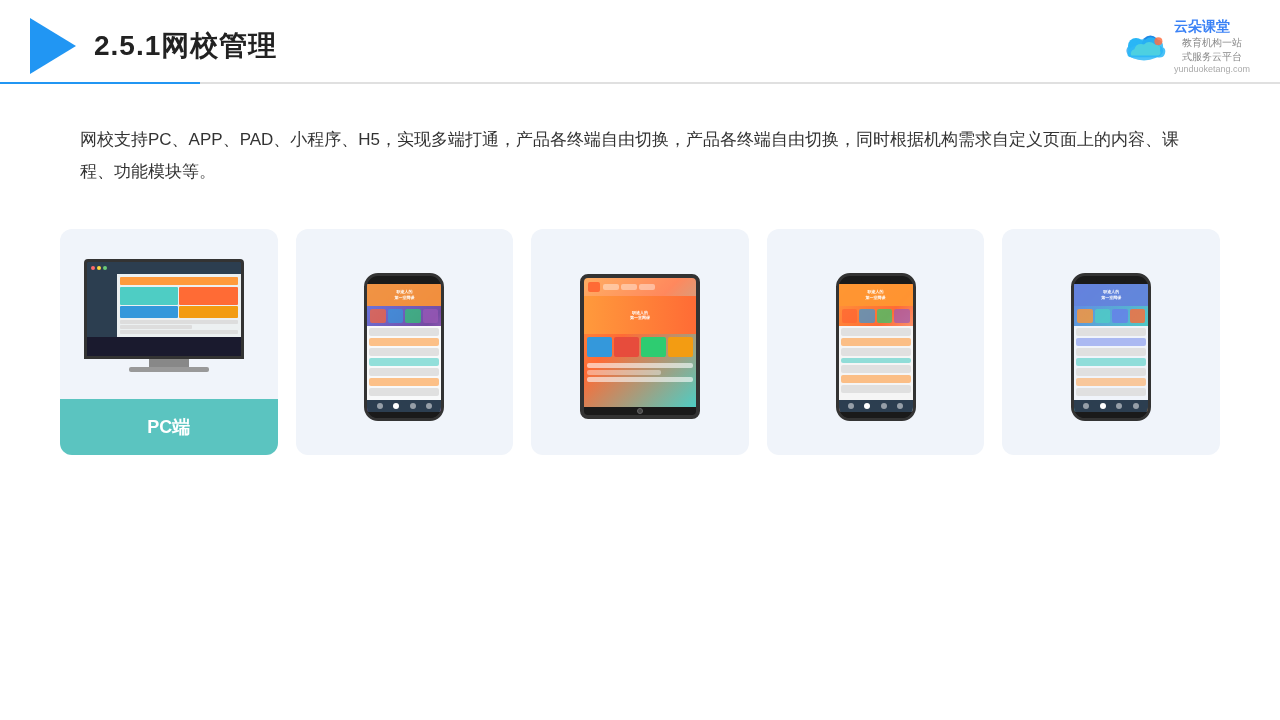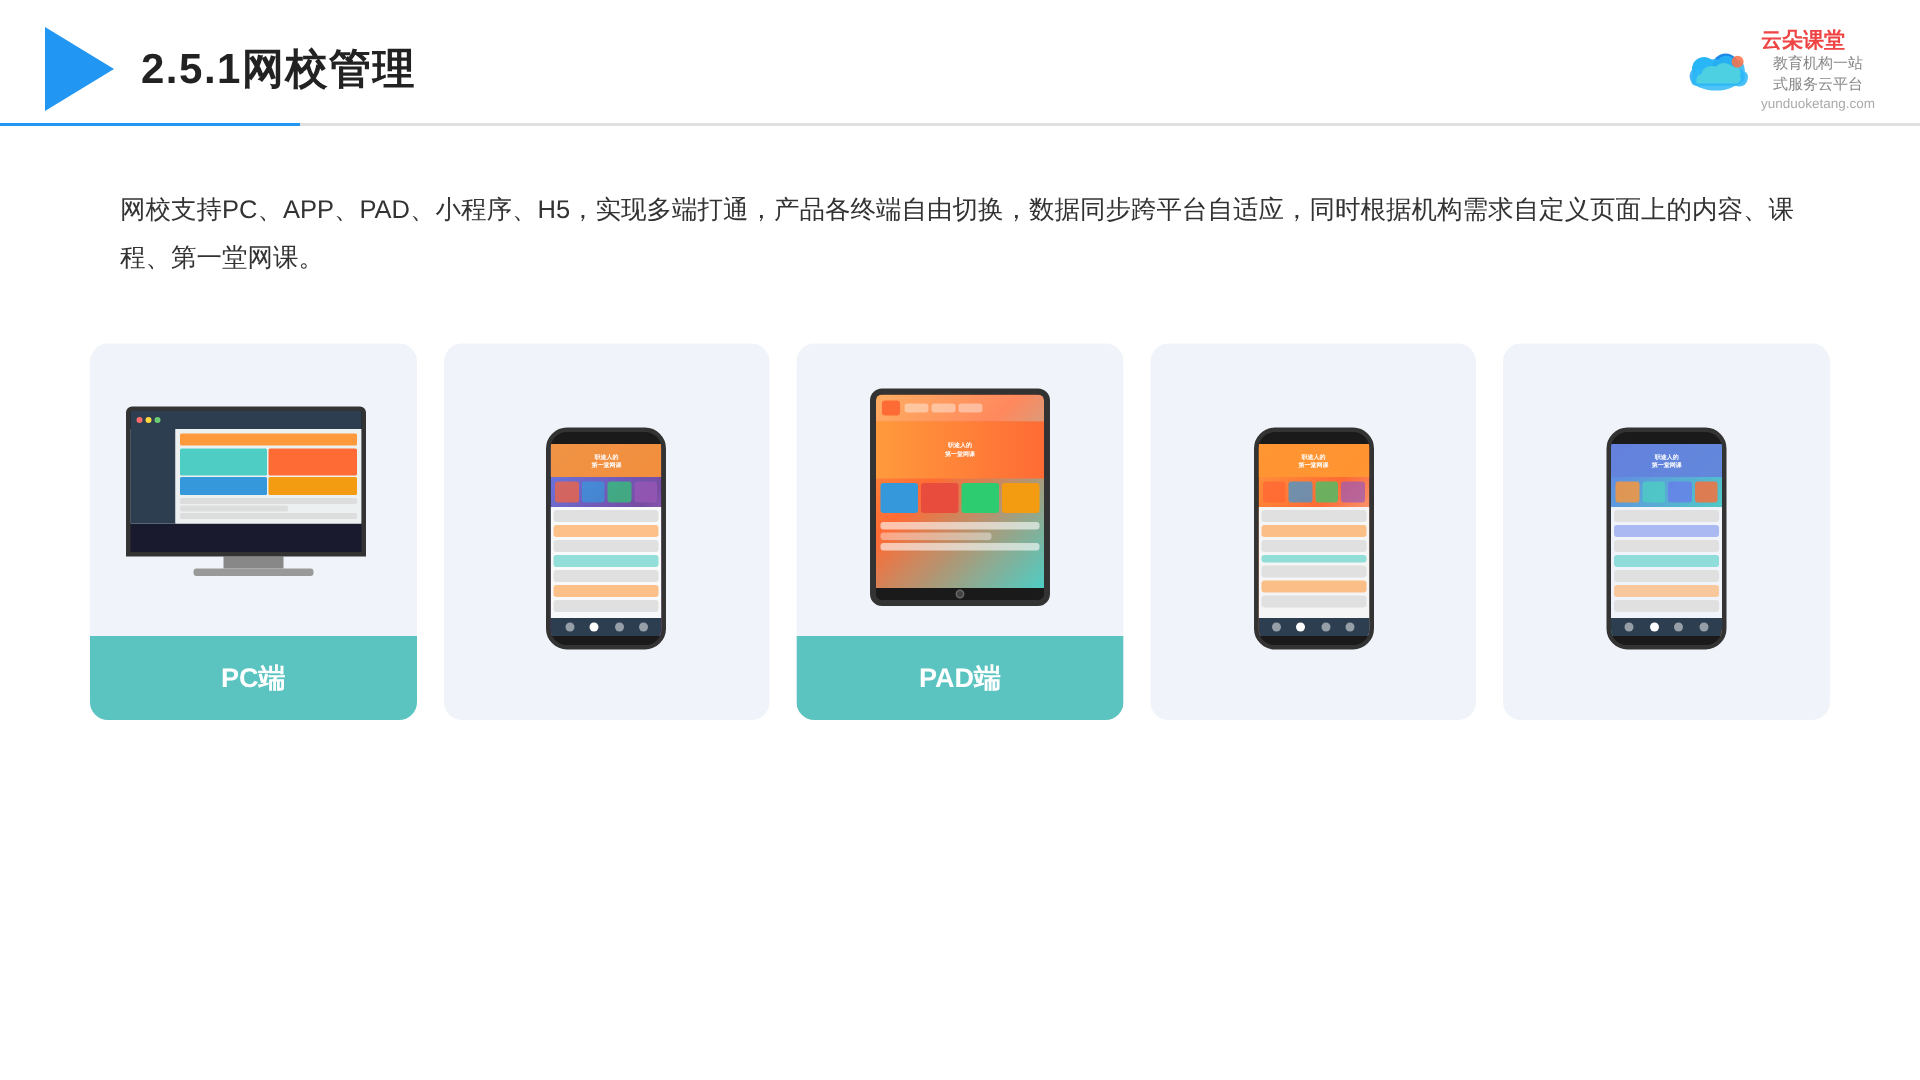--- a/index.html
+++ b/index.html
@@ -52,21 +52,21 @@
       display: flex;
       align-items: center;
       gap: 6px;
     }
     .cloud-svg {
       width: 48px;
       height: 32px;
     }
     .brand-text {
       font-size: 14px;
-      color: #ef4444;
+      color: #3b82f6;
       font-weight: bold;
     }
     .brand-sub {
       font-size: 10px;
       color: #888;
       text-align: center;
       line-height: 1.4;
     }
     .brand-url {
       font-size: 9px;
@@ -371,21 +371,21 @@
       <div>
         <div class="brand-text">云朵课堂</div>
         <div class="brand-sub">教育机构一站<br>式服务云平台</div>
         <div class="brand-url">yunduoketang.com</div>
       </div>
     </div>
   </div>
   <div class="header-divider"></div>
 </div>
 
-<div class="description">网校支持PC、APP、PAD、小程序、H5，实现多端打通，产品各终端自由切换，数据同步跨平台自适应，同时根据机构需求自定义页面上的内容、课程、第一堂网课。</div>
+<div class="description">网校支持PC、APP、PAD、小程序、H5，实现多端打通，产品各终端自由切换，产品各终端自由切换，同时根据机构需求自定义页面上的内容、课程、功能模块等。</div>
 
 <div class="cards-container">
 
   <div class="card">
     <div class="card-image-area">
       <div class="device-pc">
         <div class="pc-screen">
           <div class="pc-screen-bar">
             <div class="pc-dot"></div>
             <div class="pc-dot2"></div>
@@ -476,21 +476,20 @@
             <div style="height:5px;background:rgba(255,255,255,0.6);border-radius:2px;"></div>
             <div style="height:5px;background:rgba(255,255,255,0.4);border-radius:2px;width:70%;"></div>
             <div style="height:5px;background:rgba(255,255,255,0.6);border-radius:2px;"></div>
           </div>
         </div>
         <div class="tablet-bottom-bar">
           <div class="tablet-home-btn"></div>
         </div>
       </div>
     </div>
-    <div class="card-label">PAD端</div>
   </div>
 
   <div class="card">
     <div class="card-image-area">
       <div class="device-phone">
         <div class="phone-notch"></div>
         <div class="phone-screen" style="background:linear-gradient(135deg,#ff9a3c 0%,#ff6b35 40%,#f0f0f0 100%);">
           <div class="screen-overlay">
             <div class="overlay-top" style="background:rgba(255,150,50,0.95);">
               <span class="overlay-top-text">职途人的<br>第一堂网课</span>

